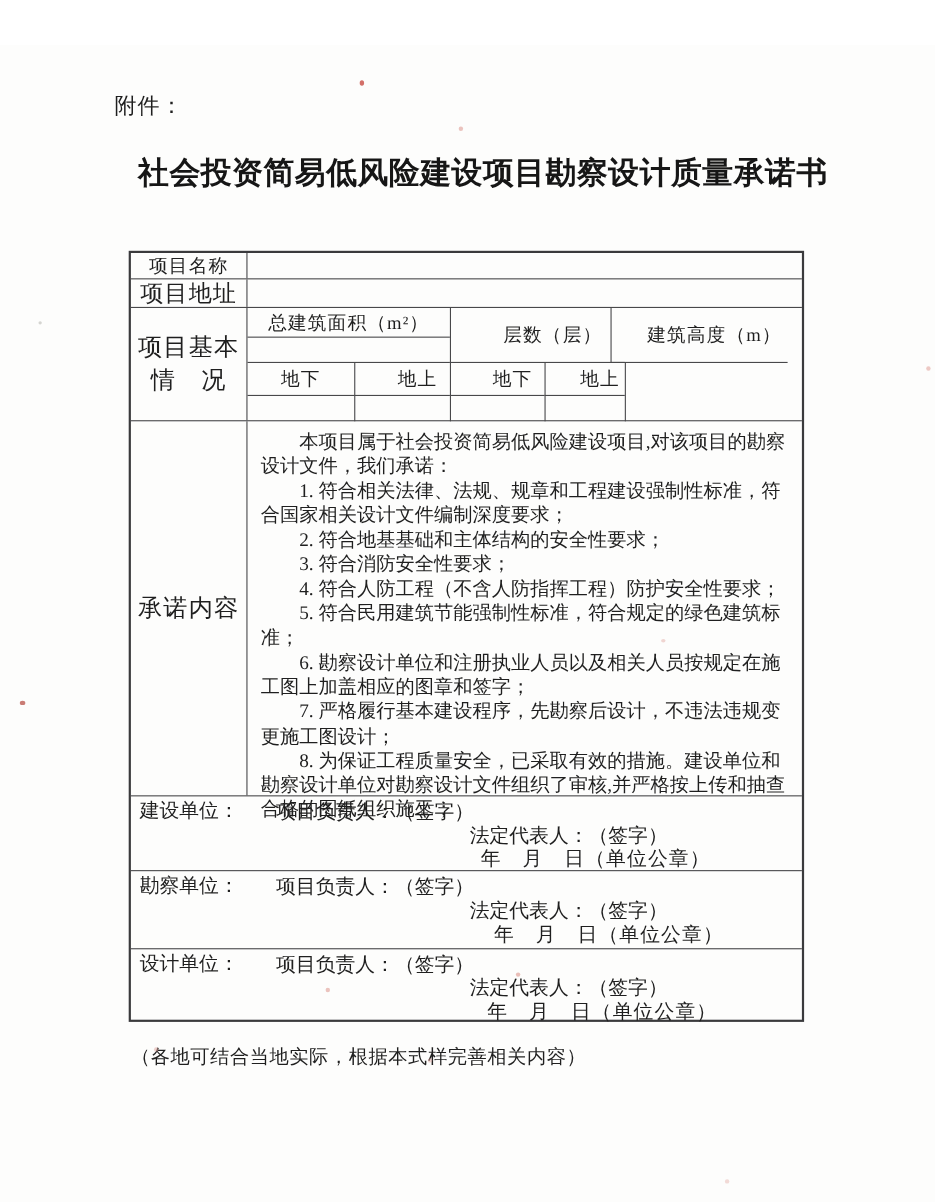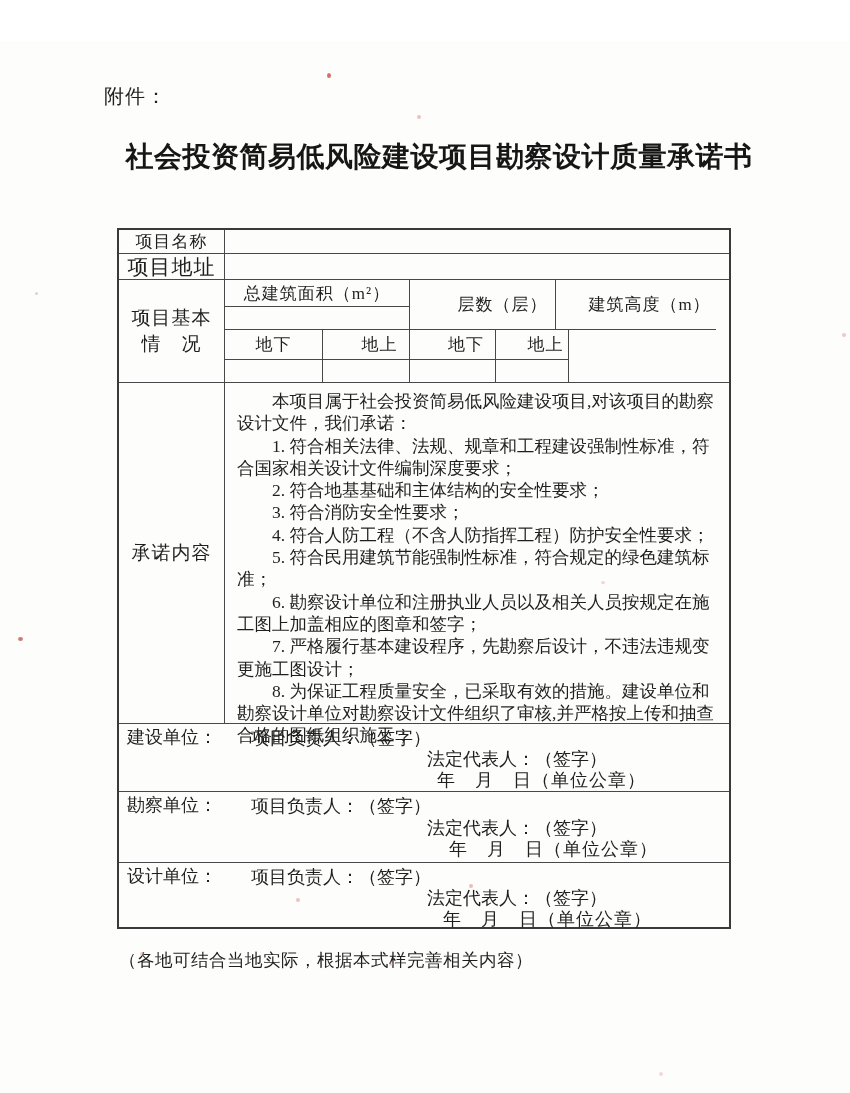--- a/index.html
+++ b/index.html
@@ -34,21 +34,21 @@
     width: 614px; height: 701px;
     border: 2px solid #3a3a3c;
     display: flex; flex-direction: column;
   }
   .t-row { display: flex; border-bottom: 1.5px solid #48484a; }
   .t-row.last { border-bottom: none; flex: 1; }
   .label-col {
     width: 106px; border-right: 1.5px solid #48484a;
     display: flex; flex-direction: column;
     align-items: center; justify-content: center;
-    font-size: 19px; letter-spacing: 1px; text-align: center;
+    font-size: 22px; letter-spacing: 1px; text-align: center;
     flex-shrink: 0;
   }
   .value-col { flex: 1; }
   .row-simple-1 { height: 24px; }
   .row-simple-2 { height: 26px; }
   .row-basic { height: 103px; }
   .row-commit { height: 341px; }
   .row-sig-1 { height: 68px; }
   .row-sig-2 { height: 71px; }
 

